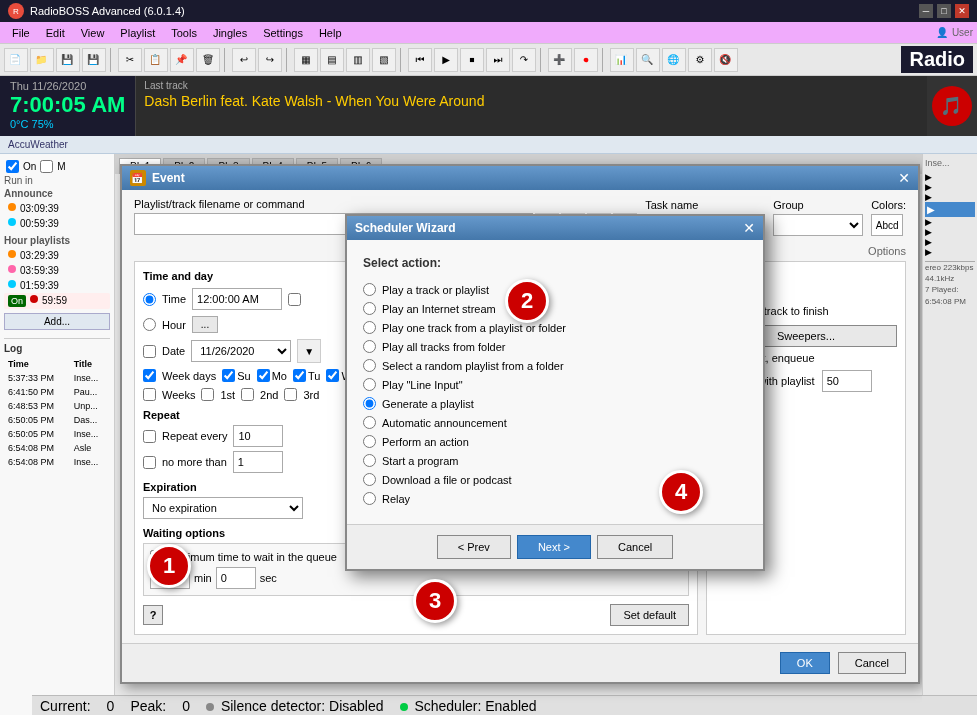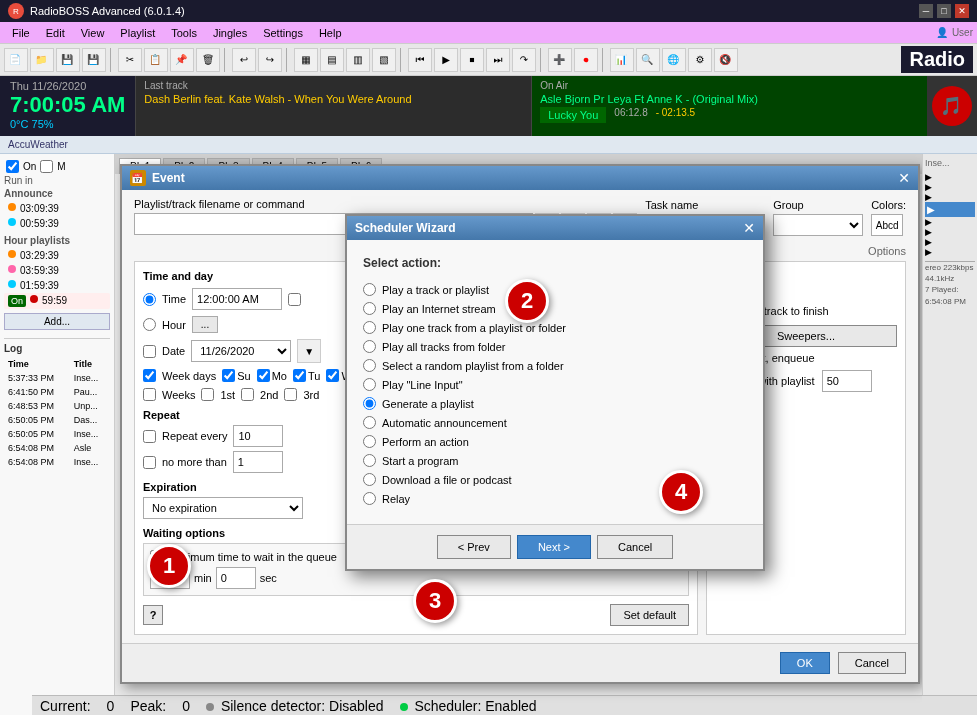--- a/index.html
+++ b/index.html
@@ -24,21 +24,21 @@
     .radio-logo { margin-left: auto; font-size: 20px; font-weight: bold; color: #cc0000; background: #1a1a2e; padding: 2px 8px; color: #fff; }
 
     
     .status-bar { background: #2c2c2c; color: #fff; height: 60px; display: flex; align-items: stretch; }
     .status-time { background: #1a1a2e; padding: 4px 10px; min-width: 120px; }
     .status-time .date { font-size: 11px; color: #aaa; }
     .status-time .time { font-size: 22px; font-weight: bold; color: #00ff88; }
     .status-time .weather { font-size: 11px; color: #00ccff; }
     .status-section { flex: 1; padding: 4px 8px; border-left: 1px solid #444; }
     .status-section .label { font-size: 10px; color: #aaa; }
-    .status-section .content { font-size: 11px; color: #fff; margin-top: 2px; }
+    .status-section .content { font-size: 14px; color: #fff; margin-top: 2px; }
     .status-section .content.highlight { color: #ffcc00; }
     .status-section .content.green { color: #00ff88; }
     .on-air-section { background: #004400; }
     .coming-next { flex: 1.5; }
     .avatar { width: 50px; background: #333; display: flex; align-items: center; justify-content: center; }
     .avatar-circle { width: 40px; height: 40px; border-radius: 50%; background: #cc0000; display: flex; align-items: center; justify-content: center; font-size: 18px; }
 
     
     .accu-bar { background: #e0e8f0; height: 18px; display: flex; align-items: center; padding: 0 8px; font-size: 10px; color: #336; border-bottom: 1px solid #bcd; }
 
@@ -188,29 +188,20 @@
 <div class="status-bar">
   <div class="status-time">
     <div class="date">Thu 11/26/2020</div>
     <div class="time">7:00:05 AM</div>
     <div class="weather">0°C 75%</div>
   </div>
   <div class="status-section">
     <div class="label">Last track</div>
     <div class="content highlight">Dash Berlin feat. Kate Walsh - When You Were Around</div>
   </div>
-  <div class="status-section on-air-section">
-    <div class="label">On Air</div>
-    <div class="content green">Asle Bjorn Pr Leya Ft Anne K - (Original Mix)</div>
-    <div style="display:flex; gap:8px; margin-top:2px;">
-      <div style="background:#006600; color:#00ff88; padding:2px 8px; font-size:11px;">Lucky You</div>
-      <div style="color:#aaa; font-size:10px;">06:12.8</div>
-      <div style="color:#ffcc00; font-size:10px;">- 02:13.5</div>
-    </div>
-  </div>
   <div class="avatar">
     <div class="avatar-circle">🎵</div>
   </div>
 </div>
 
 <div class="accu-bar">
   <span>AccuWeather</span>
 </div>
 
 <div class="main-area">

